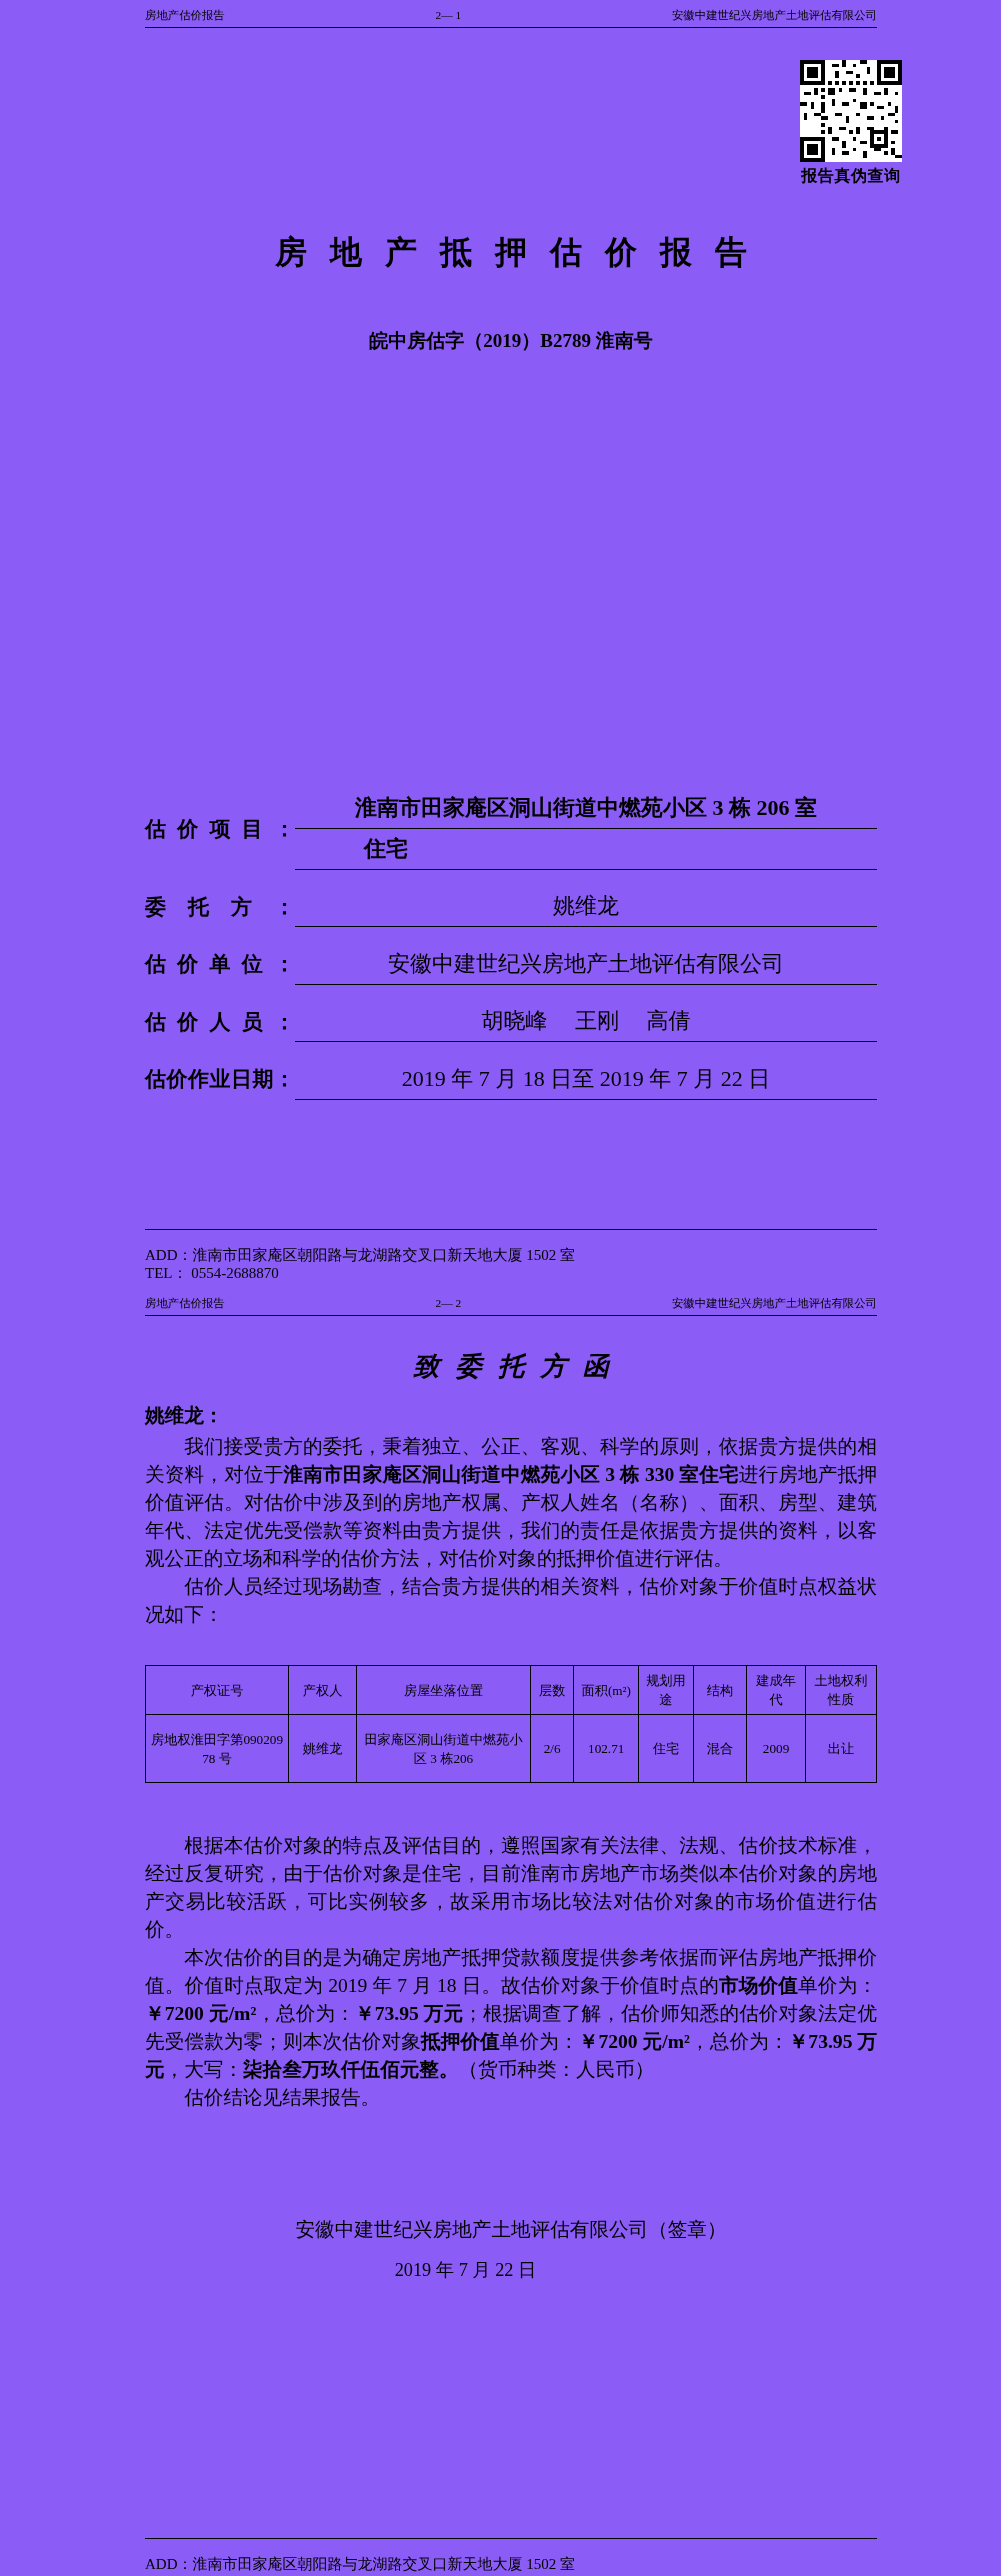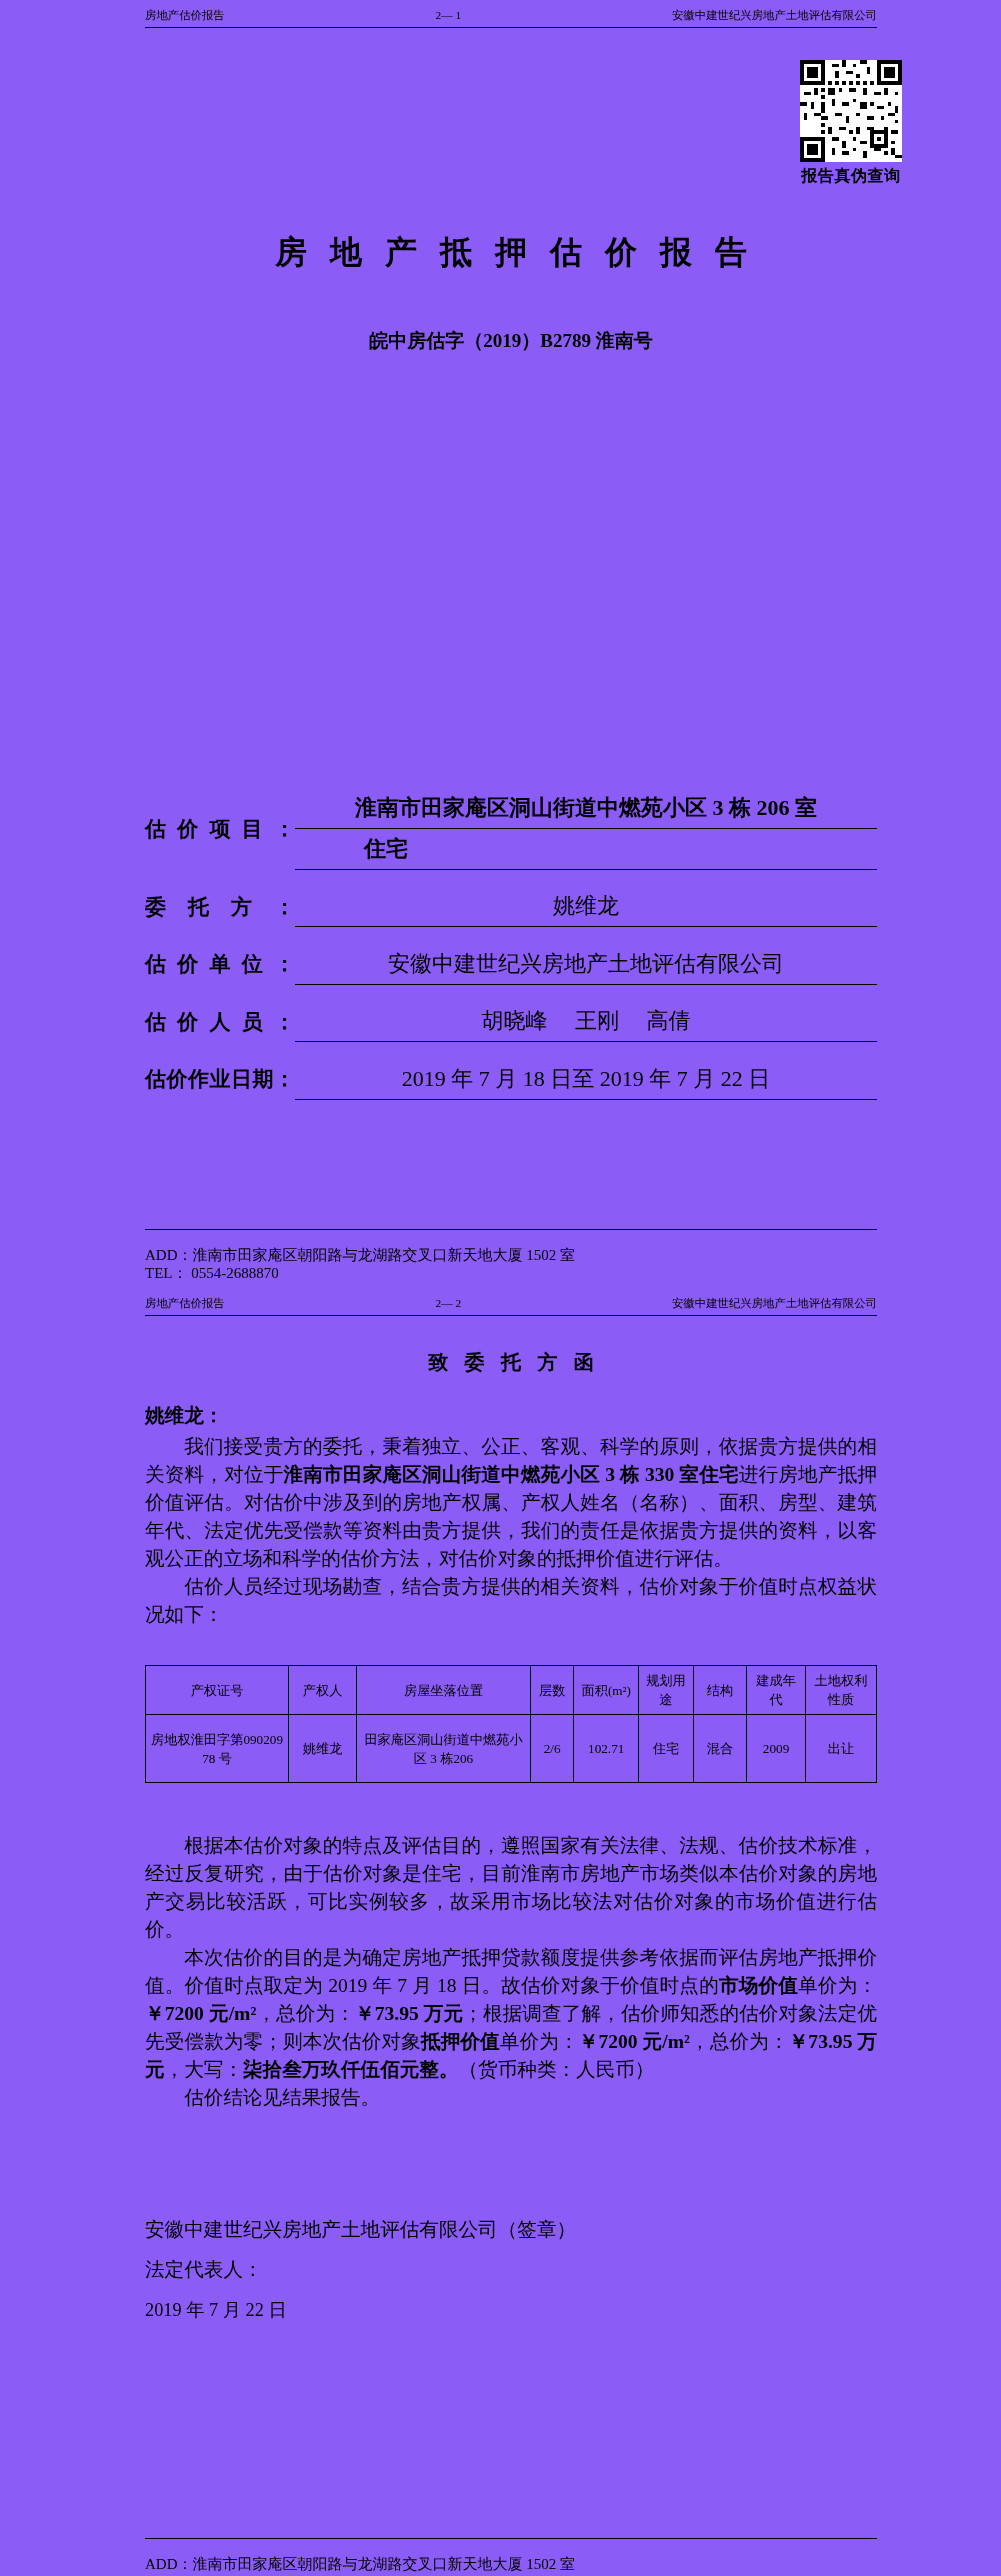--- a/index.html
+++ b/index.html
@@ -44,41 +44,41 @@
     text-align-last:justify;text-justify:inter-character;
   }
   .f-value{flex:1;min-width:0;}
   .f-line{display:block;border-bottom:1.3px solid #000;font-size:22px;line-height:40px;text-align:center;white-space:nowrap;}
   .f-line.bold{font-weight:bold;}
   .f-line.second{text-align:left;padding-left:69px;}
 
   
   .letter-title{
     position:absolute;top:61px;left:145px;width:732px;text-align:center;
-    font-size:20px;font-weight:bold;letter-spacing:16.4px;padding-left:16.4px;margin:0;white-space:nowrap;
+    font-size:26px;font-weight:bold;letter-spacing:16.4px;padding-left:16.4px;margin:0;white-space:nowrap;font-style:italic;
   }
   .salutation{position:absolute;top:114px;left:145px;font-size:19.6px;font-weight:bold;}
   .paras{position:absolute;left:145px;width:732px;font-size:19.6px;line-height:28px;text-align:justify;}
   .paras-a{top:145px;}
   .paras-b{top:544px;}
   .para{margin:0;text-indent:2em;}
   .b{font-weight:bold;}
 
   .rights-table{
     position:absolute;top:377px;left:145px;width:732px;
     border-collapse:collapse;table-layout:fixed;font-size:13.2px;text-align:center;
   }
   .rights-table th,.rights-table td{
     border:1.3px solid #000;padding:3.8px 2.5px;font-weight:normal;vertical-align:middle;line-height:19px;
     overflow:hidden;word-break:break-all;
   }
   .rights-table thead th{height:49px;}
   .rights-table tbody td{height:68px;}
 
-  .signature{position:absolute;top:922px;left:145px;width:732px;text-align:left;font-size:19.6px;line-height:40px;}
+  .signature{position:absolute;top:922px;left:145px;width:732px;text-align:center;font-size:19.6px;line-height:40px;}
   .sig-rep{margin-right:155px;}
   .sig-date{margin-right:91px;font-size:18.3px;}
 </style>
 </head>
 <body>
 
 <div class="canvas">
 
   <section class="page" id="p1">
 
@@ -289,21 +289,20 @@
     </table>
 
     <div class="paras paras-b">
       <p class="para">根据本估价对象的特点及评估目的，遵照国家有关法律、法规、估价技术标准，经过反复研究，由于估价对象是住宅，目前淮南市房地产市场类似本估价对象的房地产交易比较活跃，可比实例较多，故采用市场比较法对估价对象的市场价值进行估价。</p>
       <p class="para"><span>本次估价的目的是为确定房地产抵押贷款额度提供参考依据而评估房地产抵押价值。价值时点取定为 2019 年 7 月 18 日。故估价对象于价值时点的</span><span class="b">市场价值</span><span>单价为：</span><span class="b">￥7200 元/m²</span><span>，总价为：</span><span class="b">￥73.95 万元</span><span>；根据调查了解，估价师知悉的估价对象法定优先受偿款为零；则本次估价对象</span><span class="b">抵押价值</span><span>单价为：</span><span class="b">￥7200 元/m²</span><span>，总价为：</span><span class="b">￥73.95 万元</span><span>，大写：</span><span class="b">柒拾叁万玖仟伍佰元整。</span><span>（货币种类：人民币）</span></p>
       <p class="para">估价结论见结果报告。</p>
     </div>
 
     <div class="signature">
       <div class="sig-company">安徽中建世纪兴房地产土地评估有限公司（签章）</div>
-      <div class="sig-rep">法定代表人：</div>
       <div class="sig-date">2019 年 7 月 22 日</div>
     </div>
 
     <footer class="pg-footer">
       <div>ADD：淮南市田家庵区朝阳路与龙湖路交叉口新天地大厦 1502 室</div>
       <div>TEL： 0554-2688870</div>
     </footer>
   </section>
 </div>
 

